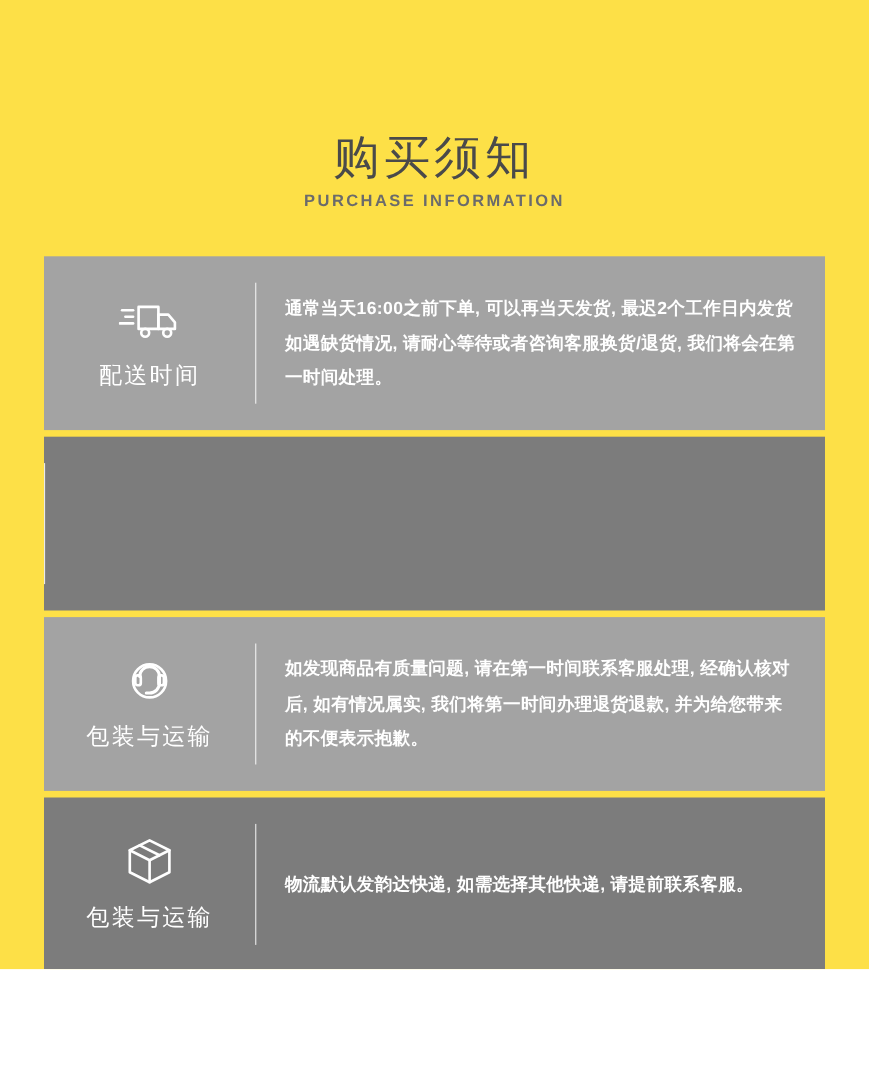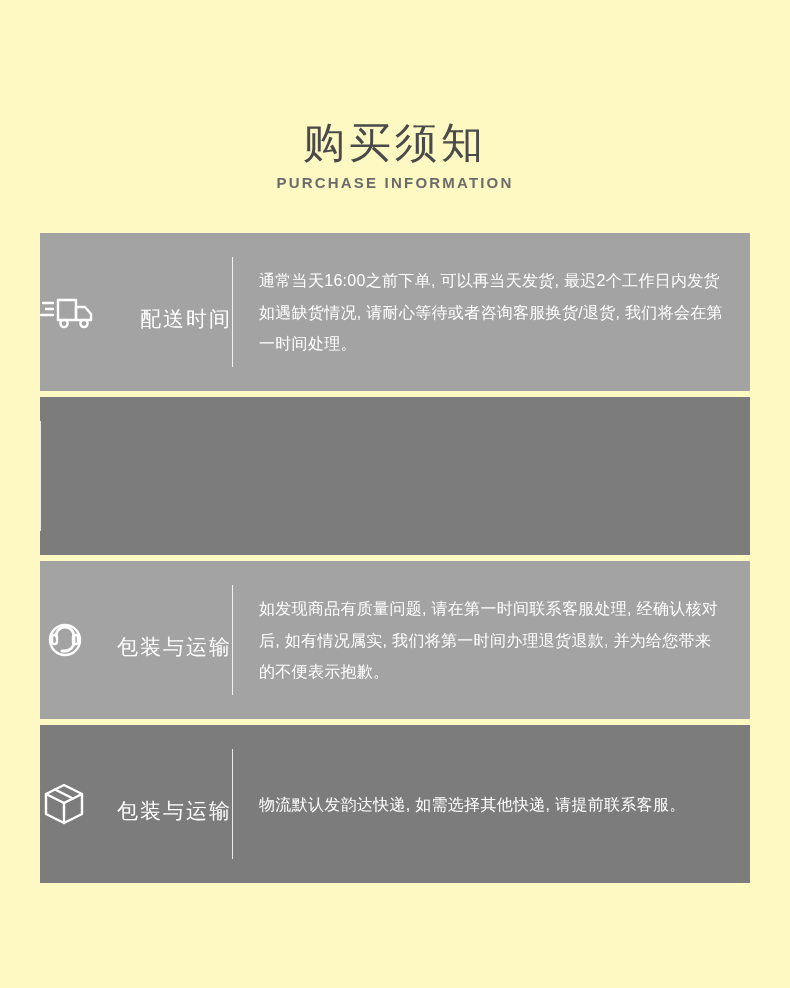--- a/index.html
+++ b/index.html
@@ -4,23 +4,23 @@
 <style>
   * { box-sizing: border-box; margin: 0; padding: 0; }
   html, body {
     width: 790px;
     height: 988px;
     background: #ffffff;
     font-family: "Liberation Sans", sans-serif;
   }
   .page {
     width: 790px;
-    height: 988px;
+    height: 881px;
     position: relative;
-    background: #fef9c3;
+    background: #fde047;
     overflow: hidden;
   }
   .header {
     padding-top: 120px;
     text-align: center;
   }
   .header h1 {
     font-size: 42px;
     font-weight: 400;
     letter-spacing: 4px;
@@ -46,21 +46,21 @@
     margin: 0 auto 6px auto;
     min-height: 158px;
     padding: 12px 0;
   }
   .row.light { background: #a3a3a3; }
   .row.dark  { background: #7c7c7c; }
   .row-icon {
     width: 192px;
     flex: 0 0 192px;
     display: flex;
-    flex-direction: row;
+    flex-direction: column;
     align-items: center;
     justify-content: space-between;
     color: #ffffff;
   }
   .row-icon svg { display: block; }
   .row-icon .label {
     margin-top: 14px;
     font-size: 21px;
     letter-spacing: 2px;
     color: #ffffff;
@@ -74,20 +74,21 @@
     margin: 12px 0;
     flex: 0 0 1px;
   }
   .row-text {
     flex: 1;
     padding: 0 26px 0 26px;
     color: #ffffff;
     font-size: 16px;
     line-height: 1.95;
     letter-spacing: 0.3px;
+    font-weight: bold;
   }
 </style>
 </head>
 <body>
 
 <div class="page">
 
   <div class="header">
     <h1>购买须知</h1>
     <div class="subtitle">PURCHASE INFORMATION</div>

